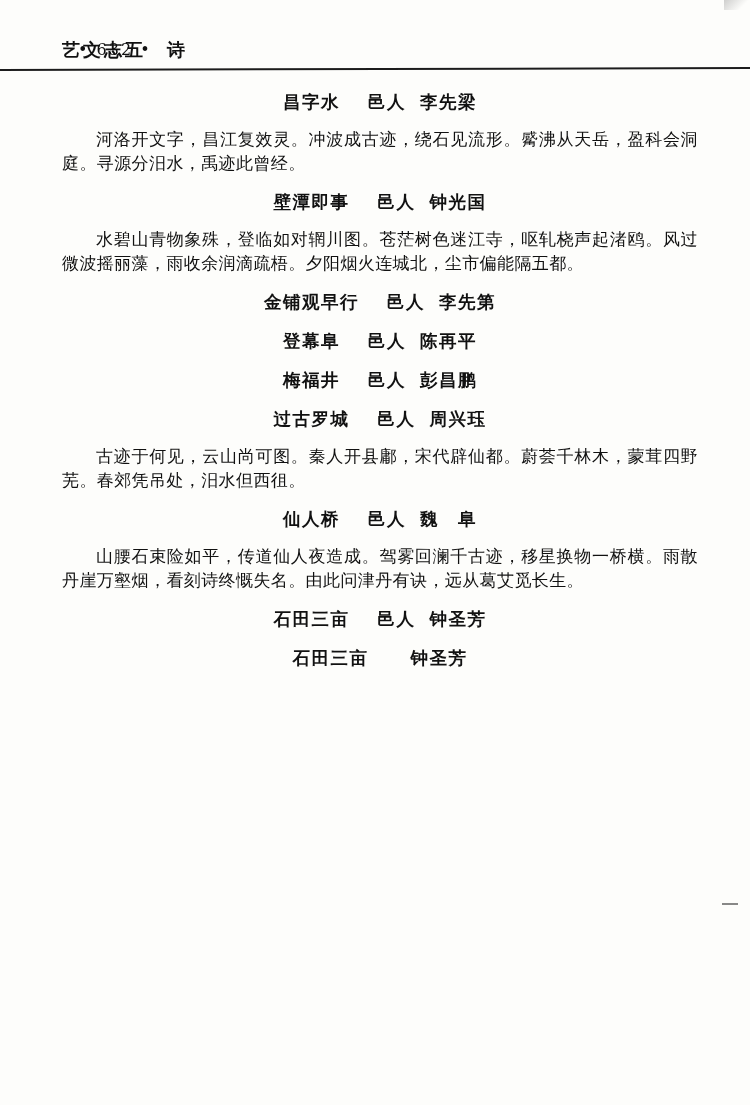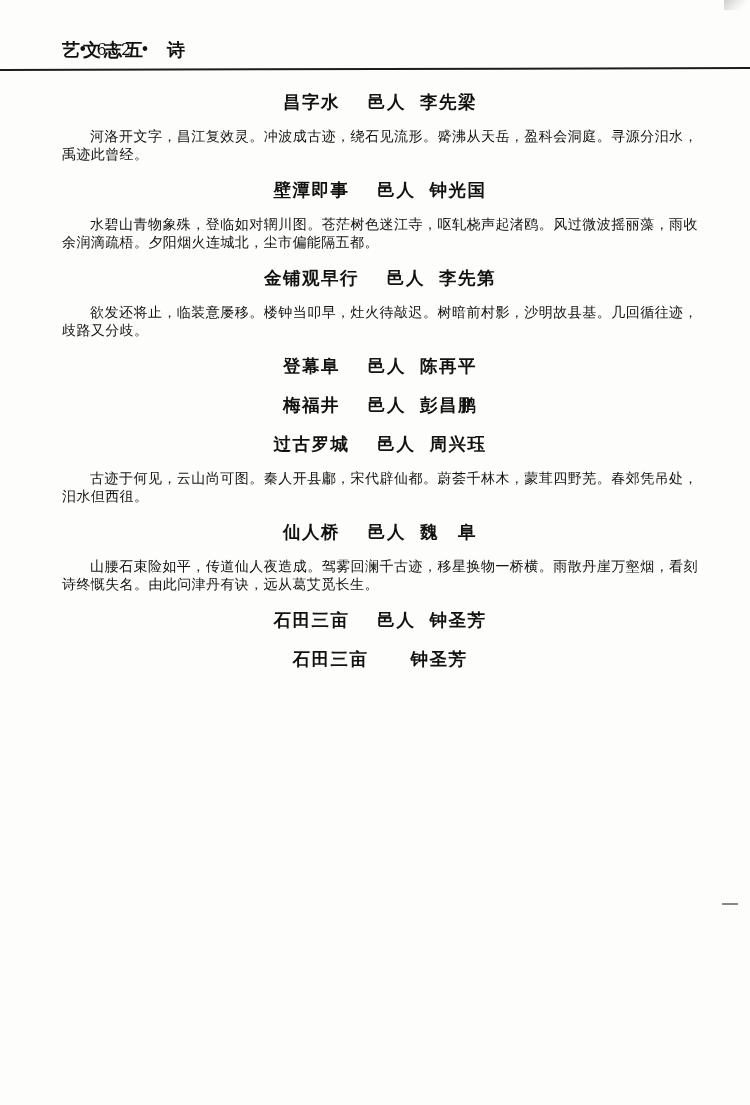--- a/index.html
+++ b/index.html
@@ -62,22 +62,22 @@
     gap: 14px;
     font-family: Liberation Serif, serif;
     font-weight: bold;
     font-size: 17.5px;
     letter-spacing: 1.5px;
     margin: 15px 0 13px 0;
   }
   .section-title-row .title { margin-right: 14px; }
   .poem-text {
     margin: 0;
-    font-size: 14px;
-    line-height: 18px;
+    font-size: 17px;
+    line-height: 24px;
     text-indent: 2em;
     text-align: justify;
     word-break: break-all;
     letter-spacing: 0.4px;
   }
   .poem-text.preface {
     font-style: italic;
     letter-spacing: 0.2px;
   }
   
@@ -127,21 +127,20 @@
       </div>
       <p class="poem-text">水碧山青物象殊，登临如对辋川图。苍茫树色迷江寺，呕轧桡声起渚鸥。风过微波摇丽藻，雨收余润滴疏梧。夕阳烟火连城北，尘市偏能隔五都。</p>
     </div>
 
     <div class="section">
       <div class="section-title-row">
         <span class="title">金铺观早行</span>
         <span class="attr">邑人</span>
         <span class="author">李先第</span>
       </div>
-      <p class="poem-text">欲发还将止，临装意屡移。楼钟当叩早，灶火待敲迟。树暗前村影，沙明故县基。几回循往迹，歧路又分歧。</p>
     </div>
 
     <div class="section">
       <div class="section-title-row">
         <span class="title">登幕阜</span>
         <span class="attr">邑人</span>
         <span class="author">陈再平</span>
       </div>
     </div>
 

